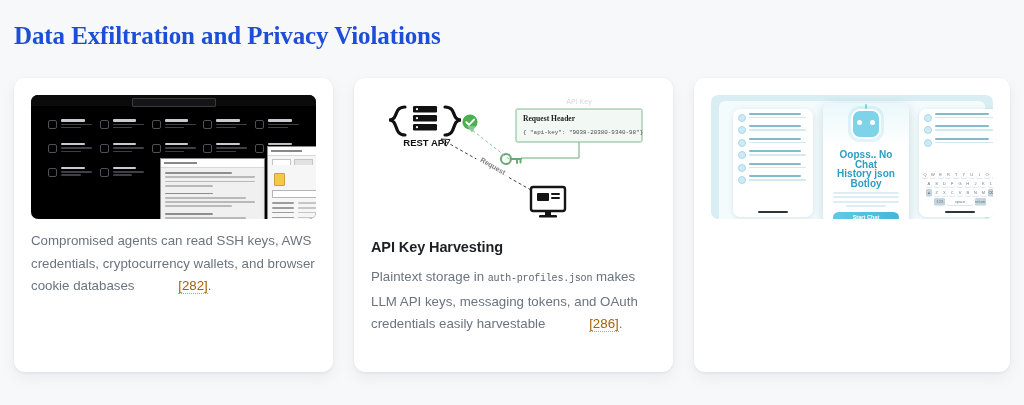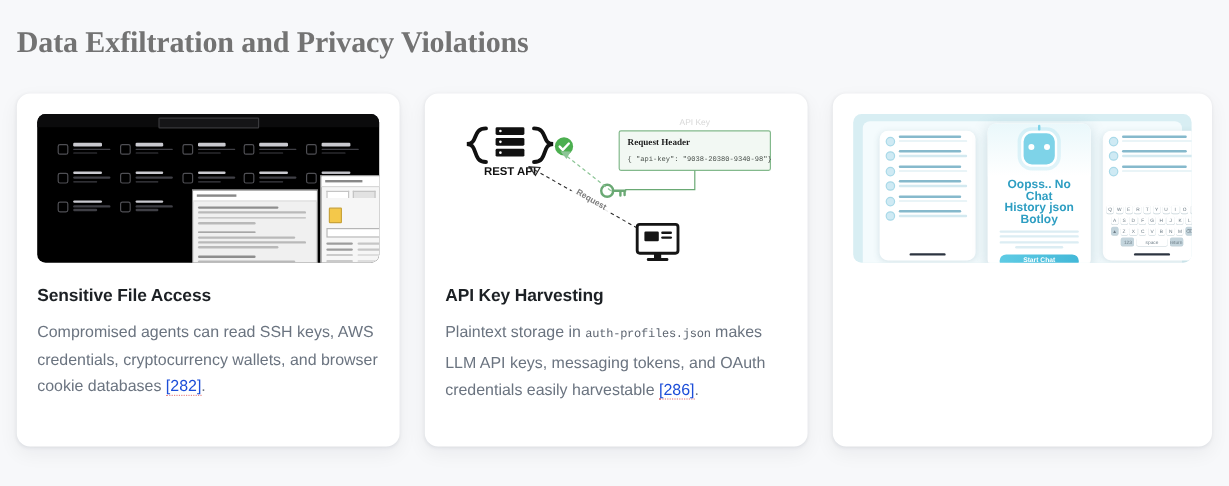--- a/index.html
+++ b/index.html
@@ -22,21 +22,21 @@
 
   
   .section-title {
     position: absolute;
     left: 14px;
     top: 22px;
     font-family: "Liberation Serif", serif;
     font-weight: bold;
     font-size: 25px;
     letter-spacing: -0.1px;
-    color: #737373;
+    color: #1d4ed8;
     margin: 0;
     white-space: nowrap;
   }
 
   
   .card-grid {
     position: absolute;
     left: 14px;
     top: 78px;
     width: 996px;
@@ -80,23 +80,24 @@
     color: #6b7480;
     margin: 11px 0 0 0;
   }
   .mono {
     font-family: "Liberation Mono", monospace;
     font-size: 10px;
     color: #5d6570;
     letter-spacing: -0.2px;
   }
   .cite {
-    color: #1d4ed8;
+    color: #a16207;
     border-bottom: 1px dotted #e88a8a;
     cursor: pointer;
+    margin-left: 40px;
   }
 
   
   .t1 { background: #000000; }
   .t1 .topbar {
     position: absolute; left: 0; right: 0; top: 0; height: 11px;
     background: #0b0b0c;
   }
   .t1 .searchbox {
     position: absolute; left: 50%; top: 2.5px; transform: translateX(-50%);
@@ -399,21 +400,20 @@
                   <span class="k"></span>
                   <span class="v"></span>
                 </div>
 
             </div>
 
           </div>
         </div>
       </div>
 
-      <h3 class="card-title">Sensitive File Access</h3>
       <p class="card-body">
         <span>Compromised agents can read SSH keys, AWS credentials, cryptocurrency wallets, and browser cookie databases </span><span class="cite">[282]</span><span>.</span>
       </p>
     </div>
 
     <div class="card c2">
       <div class="thumb t2">
         <svg viewBox="0 0 285 124" preserveAspectRatio="xMidYMid meet">
 
           <g fill="none" stroke="#101010" stroke-width="3.2" stroke-linecap="round">

